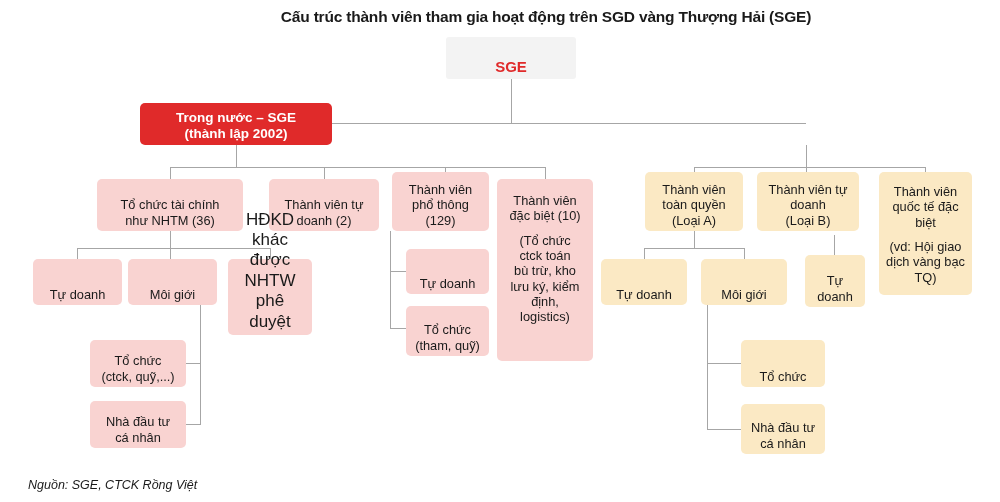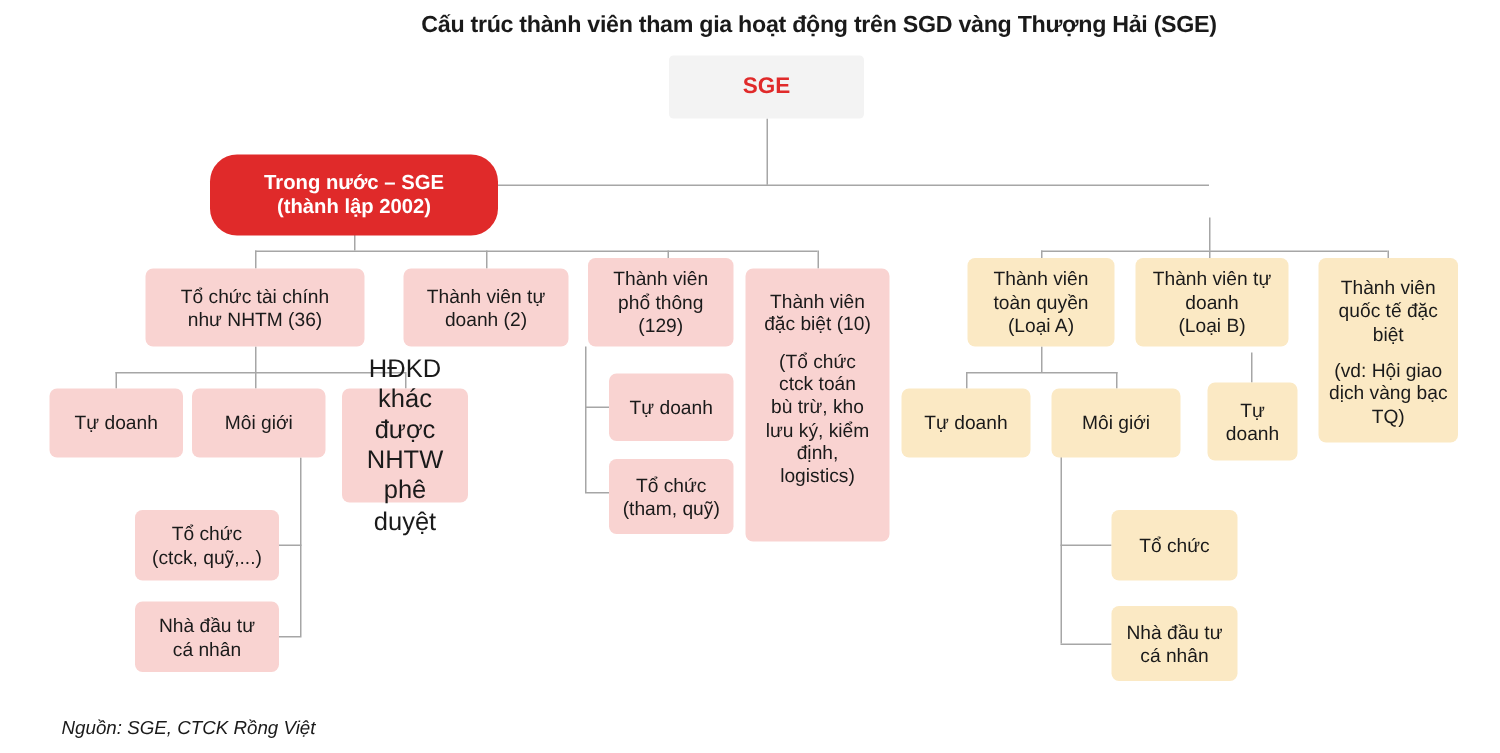--- a/index.html
+++ b/index.html
@@ -22,21 +22,21 @@
     width: 1000px;
     text-align: center;
     font-size: 15.5px;
     font-weight: bold;
     color: #1a1a1a;
     letter-spacing: -0.2px;
     padding-left: 46px;
   }
   #source-note {
     position: absolute;
-    left: 41px;
+    left: 28px;
     top: 478px;
     font-size: 12.5px;
     font-style: italic;
     color: #1a1a1a;
   }
 
   
   .line {
     position: absolute;
     background: #a6a6a6;
@@ -45,21 +45,21 @@
   .line.v { width: 1px; }
 
   
   .node {
     position: absolute;
     box-sizing: border-box;
     border-radius: 5px;
     display: flex;
     flex-direction: column;
     align-items: center;
-    justify-content: center;
+    justify-content: flex-end;
     text-align: center;
     padding: 3px 4px;
     line-height: 1.2;
   }
   .node .ln { display: block; width: 100%; }
   .node .it { }
   .node .gap { height: 9px; }
 
   .node.root {
     background: #f3f3f3;
@@ -140,21 +140,21 @@
   <div class="line v" style="left:707px; top:299px; height:130px;"></div>
   <div class="line h" style="left:707px; top:363px; width:34px;"></div>
   <div class="line h" style="left:707px; top:429px; width:34px;"></div>
 
   <div class="line v" style="left:834px; top:235px; height:20px;"></div>
 
   <div class="node root" style="left:446px; top:37px; width:130px; height:42px;">
     <span class="ln">SGE</span>
   </div>
 
-  <div class="node red" style="left:140px; top:103px; width:192px; height:54px;border-radius:18px;">
+  <div class="node red" style="left:140px; top:103px; width:192px; height:42px;">
     <span class="ln">Trong nước – SGE</span>
     <span class="ln">(thành lập 2002)</span>
   </div>
 
 
   <div class="node pink" style="left:97px; top:179px; width:146px; height:52px;">
     <span class="ln">Tổ chức tài chính</span>
     <span class="ln"><span>như </span><span class="it">NHTM</span><span> (36)</span></span>
   </div>
 

